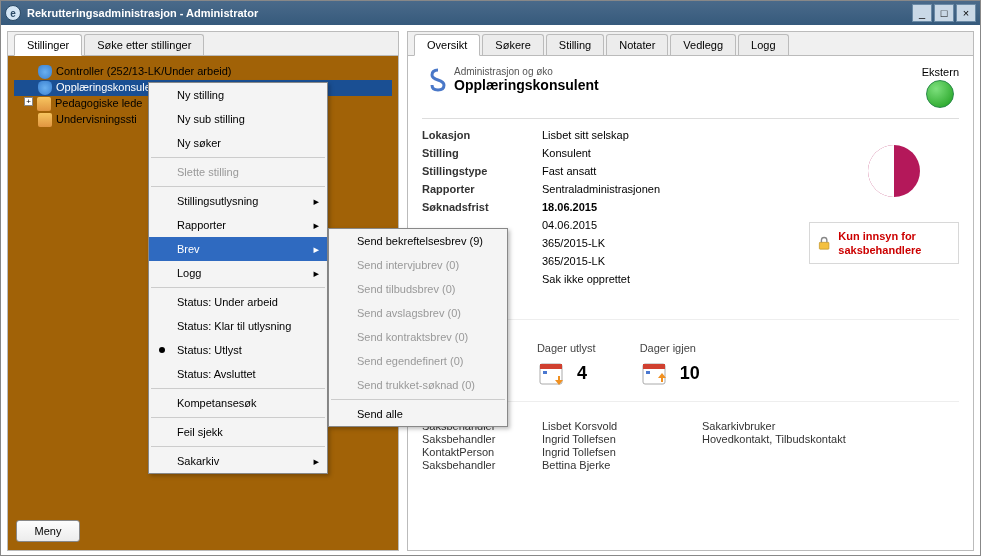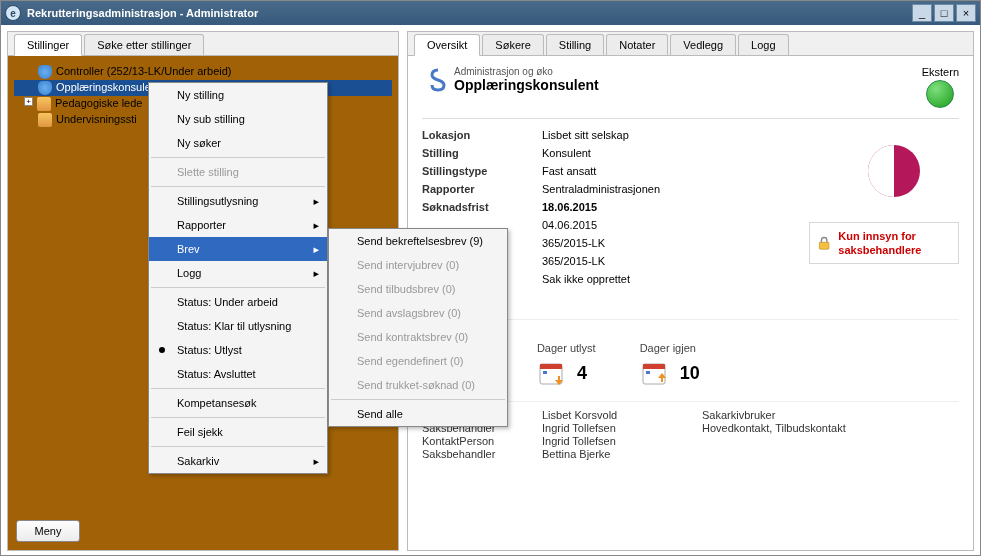--- a/index.html
+++ b/index.html
@@ -64,21 +64,21 @@
 .restrict .lock { width: 18px; height: 22px; }
 .restrict .txt { color: #c00; font-weight: bold; line-height: 1.3; }
 
 .stats { display: flex; gap: 44px; margin-top: 16px; border-top: 1px solid #eee; border-bottom: 1px solid #eee; padding: 22px 0 14px; }
 .stat { text-align: left; }
 .stat-lbl { color: #444; margin-bottom: 5px; }
 .stat-row { display: flex; align-items: center; gap: 10px; }
 .stat-num { font-size: 18px; font-weight: bold; }
 .stat-ico { width: 30px; height: 28px; }
 
-.contacts { display: grid; grid-template-columns: 120px 160px 1fr; row-gap: 1px; margin-top: 7px; color: #333; }
+.contacts { display: grid; grid-template-columns: 120px 160px 1fr; row-gap: 1px; margin-top: 18px; color: #333; }
 
 svg { display: block; }
 </style>
 </head>
 <body>
 
 <div class="titlebar">
   <div class="icon">
       <span>e</span>
     </div>

